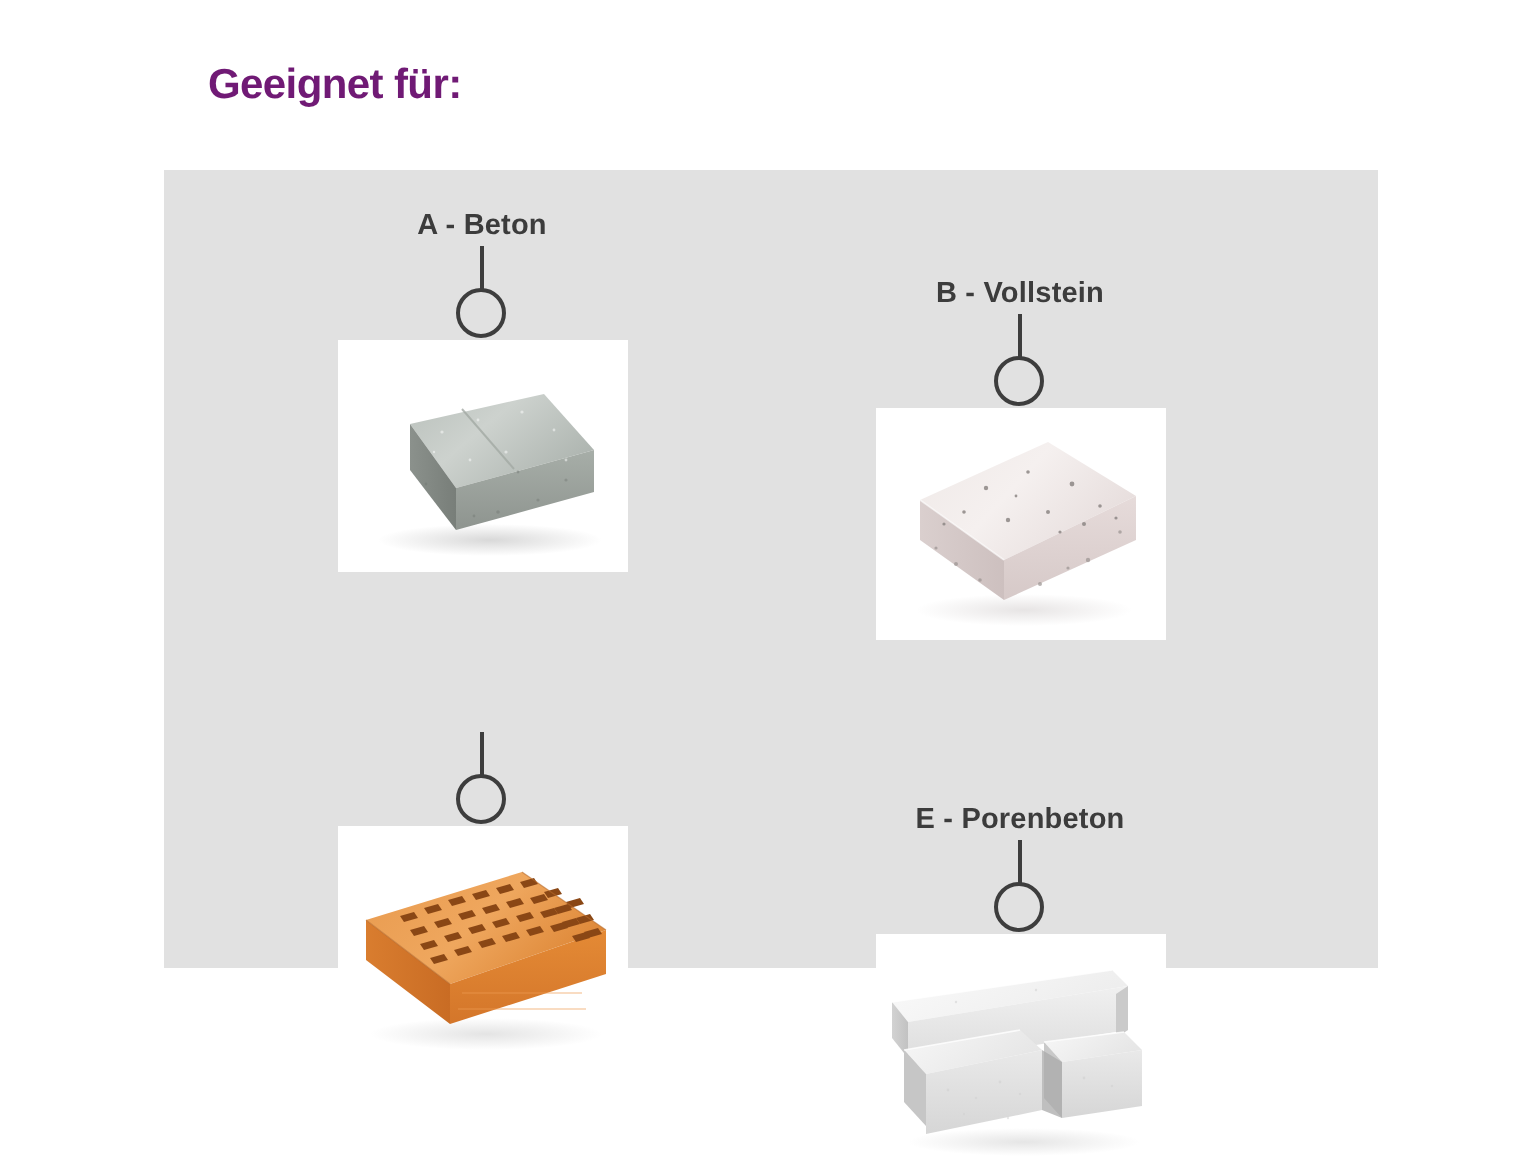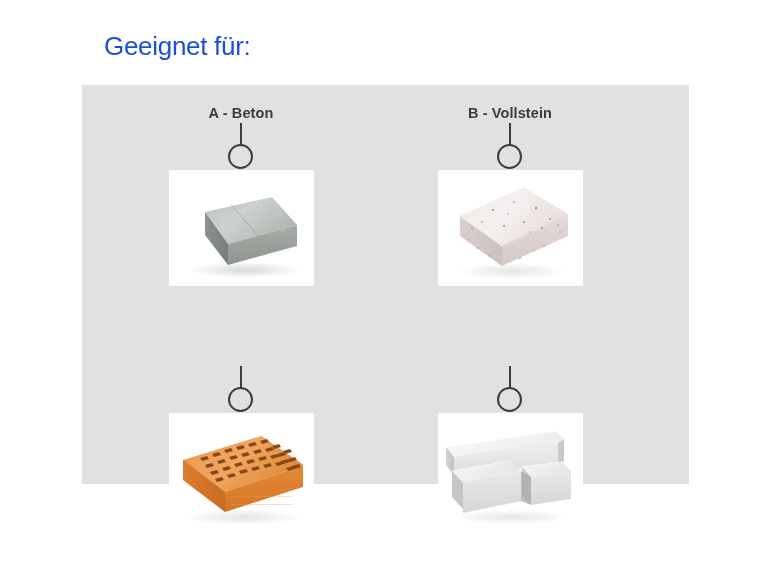--- a/index.html
+++ b/index.html
@@ -11,43 +11,43 @@
     font-family: "Liberation Sans", sans-serif;
     overflow: hidden;
     position: relative;
   }
 
   
   #page-title {
     position: absolute;
     left: 104px;
     top: 31px;
-    font-size: 26px;
-    font-weight: normal;
-    color: #1d4ed8;
+    font-size: 21px;
+    font-weight: bold;
+    color: #701a75;
     letter-spacing: -0.3px;
   }
 
   
   #panel {
     position: absolute;
     left: 82px;
     top: 85px;
     width: 607px;
     height: 399px;
     background: #e1e1e1;
   }
 
   
   .cell {
     position: absolute;
     width: 290px;
   }
   .cell.col-0 { left: 14px; }
-  .cell.col-1 { left: 283px; }
+  .cell.col-1 { left: 283px; margin-top: 34px; }
   .cell.row-0 { top: 18px; }
   .cell.row-1 { top: 281px; }
 
   .cell-label {
     text-align: center;
     font-size: 14.5px;
     font-weight: bold;
     color: #3c3c3c;
     letter-spacing: 0.1px;
     height: 20px;
@@ -326,20 +326,21 @@
 
         <g fill="#ef9c52" opacity="0.35">
           <rect x="62" y="83" width="60" height="1"></rect>
           <rect x="60" y="91" width="64" height="1"></rect>
         </g>
       </svg>
     </div>
   </div>
 
   <div class="cell col-1 row-1">
+    <div class="cell-label">E - Porenbeton</div>
     <div class="marker-wrap">
       <div class="marker">
         <div class="stem"></div>
         <div class="ring"></div>
       </div>
     </div>
     <div class="photo-card">
       <svg viewBox="0 0 145 118" preserveAspectRatio="none">
         <defs>
           <linearGradient id="pTopA" x1="0" y1="0" x2="1" y2="0.4">

